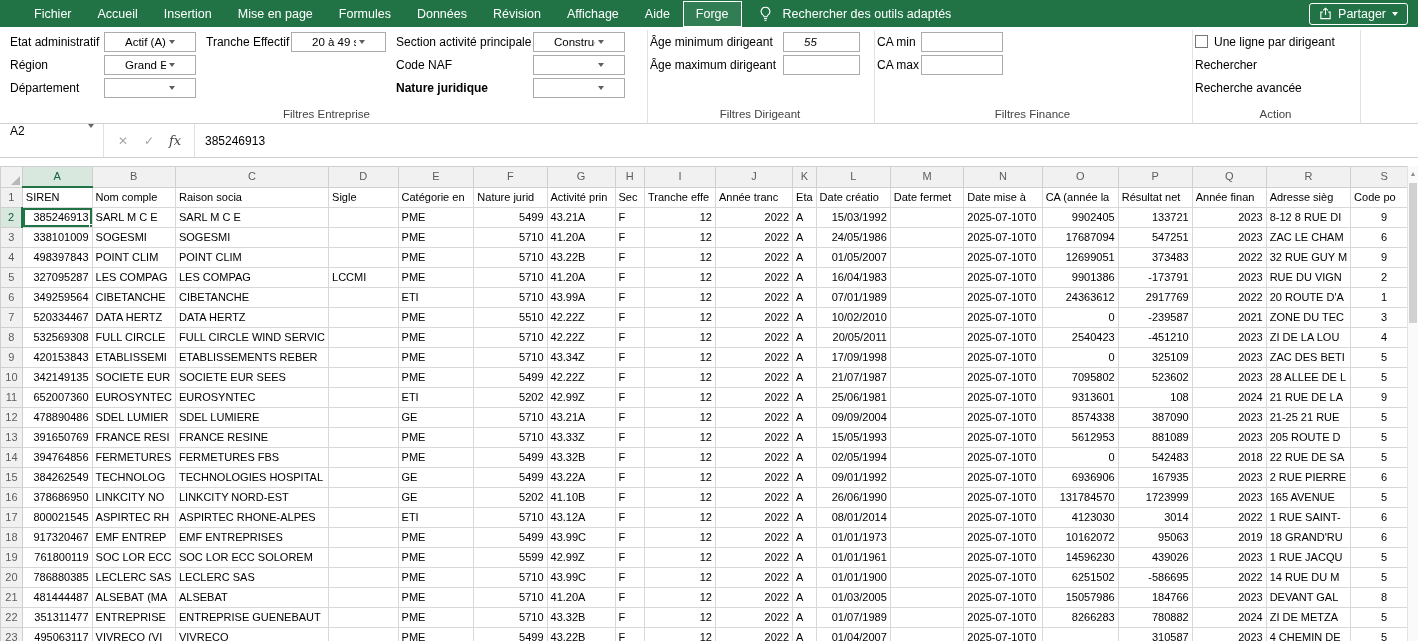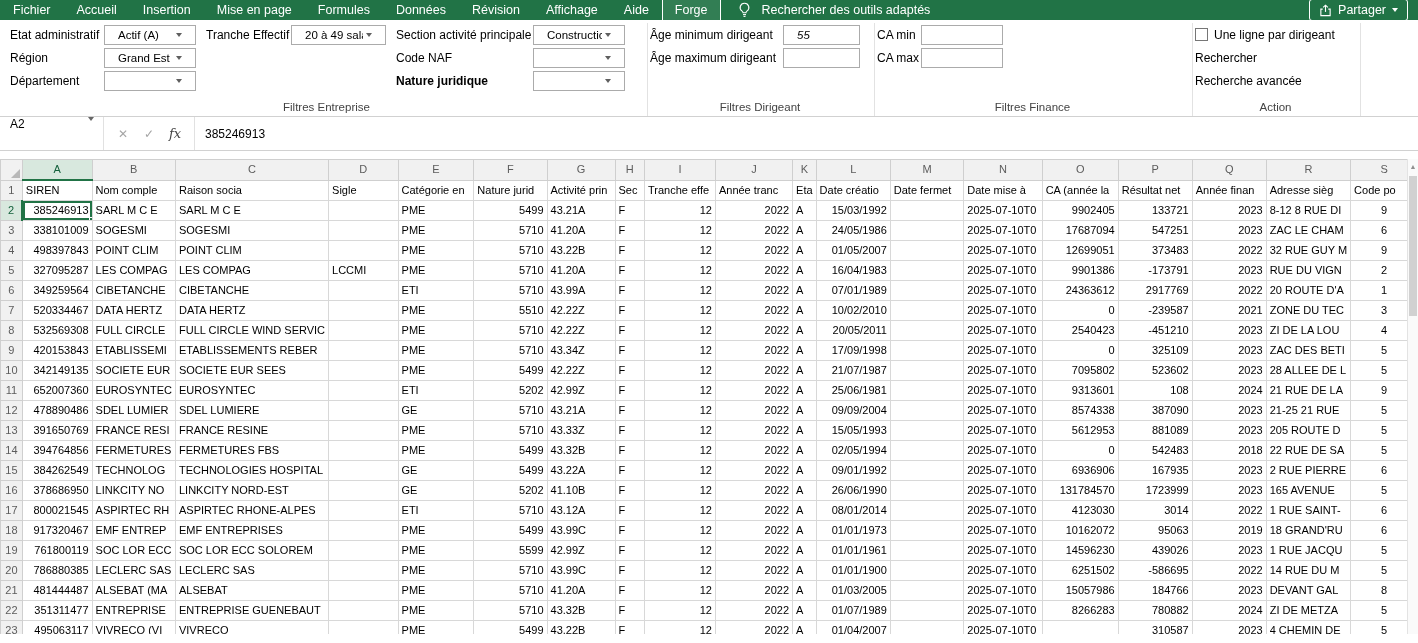--- a/index.html
+++ b/index.html
@@ -1,32 +1,32 @@
 <!DOCTYPE html>
 <html><head>
 <meta charset="utf-8">
 <style>
 *{box-sizing:border-box;margin:0;padding:0}
 html,body{width:1418px;height:643px;overflow:hidden;background:#fff;font-family:"Liberation Sans",sans-serif}
 
-.ribbon{height:20px;background:#217346;display:flex;align-items:center;color:#fff;padding-left:0}
+.ribbon{height:27px;background:#217346;display:flex;align-items:center;color:#fff;padding-left:21px}
 .rtabs{display:flex;height:100%;align-items:center}
 .rtab{padding:0 13px;font-size:12.5px;height:26px;line-height:26px;white-space:nowrap;cursor:default}
 .rtab.active{outline:1px solid #fff;outline-offset:-1px;background:rgba(255,255,255,.08)}
 .tellme{display:flex;align-items:center;gap:10px;margin-left:16px;font-size:12.5px}
 .share-btn{margin-left:auto;margin-right:10px;display:flex;align-items:center;gap:6px;border:1px solid #fff;border-radius:3px;padding:3px 9px;font-size:12.5px}
 .w-caret{width:0;height:0;border-left:3.5px solid transparent;border-right:3.5px solid transparent;border-top:4px solid #fff}
 
 .toolbar{height:97px;background:#fff;border-bottom:1px solid #d1d1d1;display:flex;padding:3px 0 0 8px}
 .tgroup{border-right:1px solid #e2e2e2;display:flex;flex-direction:column;padding:0 4px 0 2px;flex:none}
 .tg-cols{display:flex;gap:10px;flex:1;align-items:flex-start}
 .tg-col{display:flex;flex-direction:column}
 .tfield{display:flex;align-items:center;height:23px}
 .tlabel{font-size:12px;color:#000;padding-right:4px;flex:none;white-space:nowrap;overflow:hidden}
-.dd,.inp{height:20px;border:1px solid #ababab;background:#fff;display:flex;align-items:center;padding:0 13px;flex:none}
+.dd,.inp{height:20px;border:1px solid #ababab;background:#fff;display:flex;align-items:center;padding:0 20px;flex:none}
 .ctl-val{flex:1;font-size:11.5px;white-space:nowrap;overflow:hidden}
 .dd-caret{width:0;height:0;border-left:3.5px solid transparent;border-right:3.5px solid transparent;border-top:4px solid #5f5f5f;margin-left:3px;flex:none}
 .cb{width:13px;height:13px;border:1px solid #767676;background:#fff;flex:none}
 .cb-label{font-size:12px;padding-left:6px;white-space:nowrap}
 .tlink{font-size:12px;white-space:nowrap;cursor:default}
 .tg-name{height:17px;font-size:11.5px;color:#444;text-align:center;line-height:16px;white-space:nowrap}
 
 .formula-bar{height:34px;border-bottom:1px solid #d1d1d1;display:flex;align-items:stretch;background:#fff}
 .name-box{width:104px;display:flex;padding-left:10px;font-size:12px;border-right:1px solid #e1e1e1;position:relative}
 .nb-caret{position:absolute;right:9px;width:0;height:0;border-left:3.5px solid transparent;border-right:3.5px solid transparent;border-top:4px solid #666}

